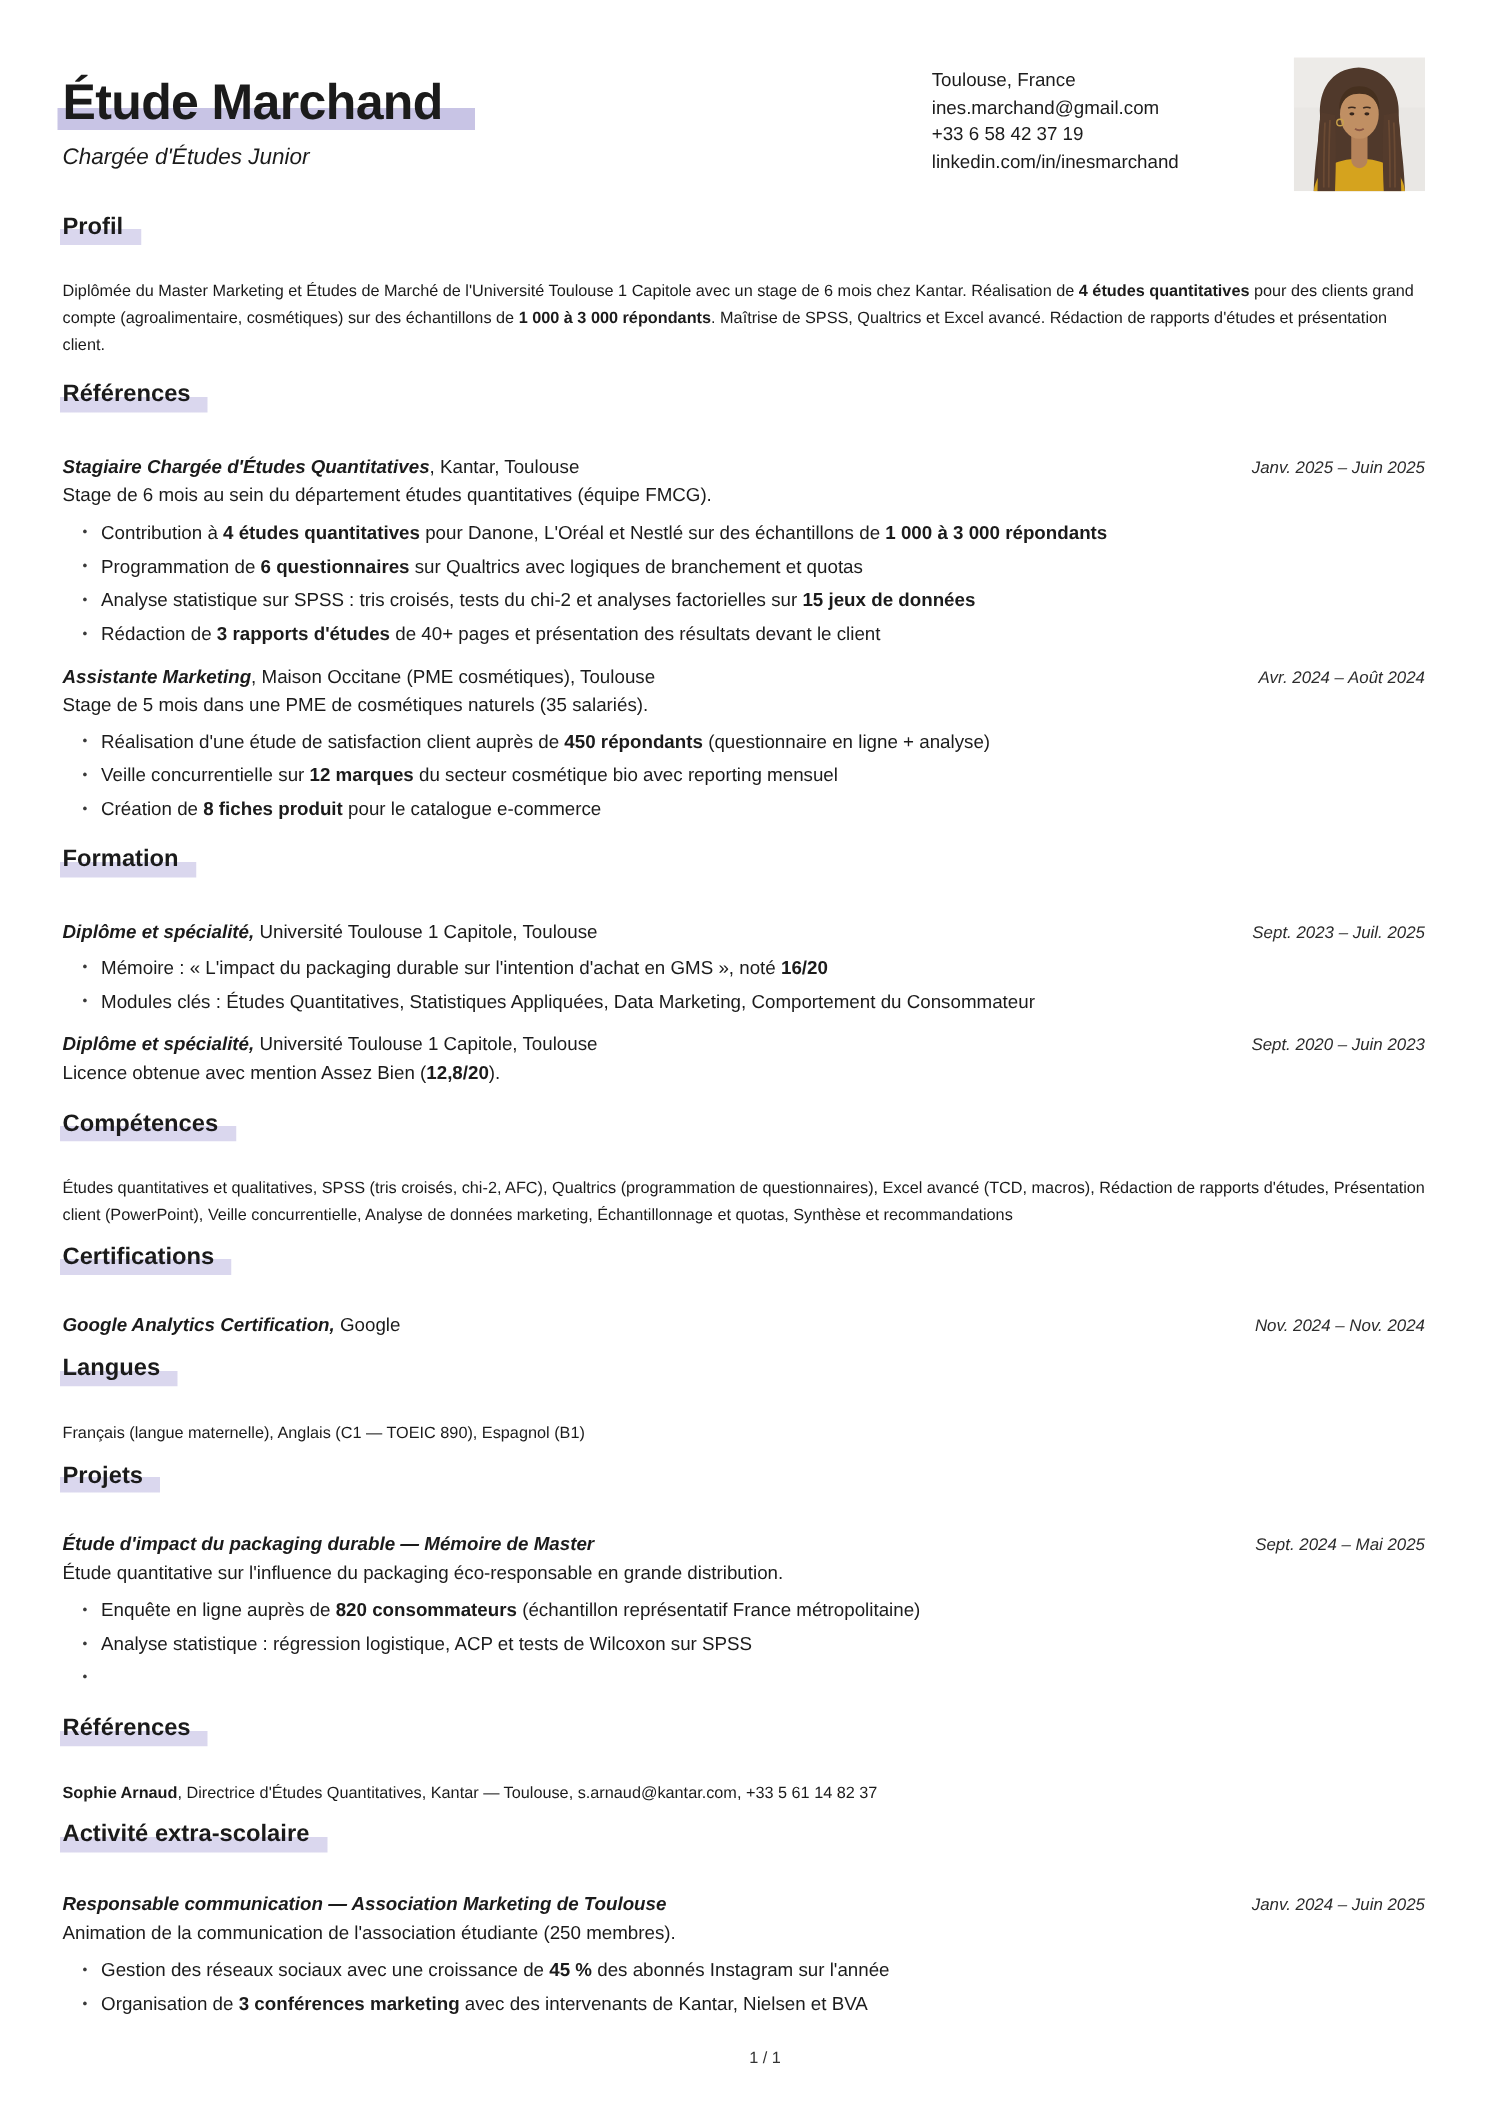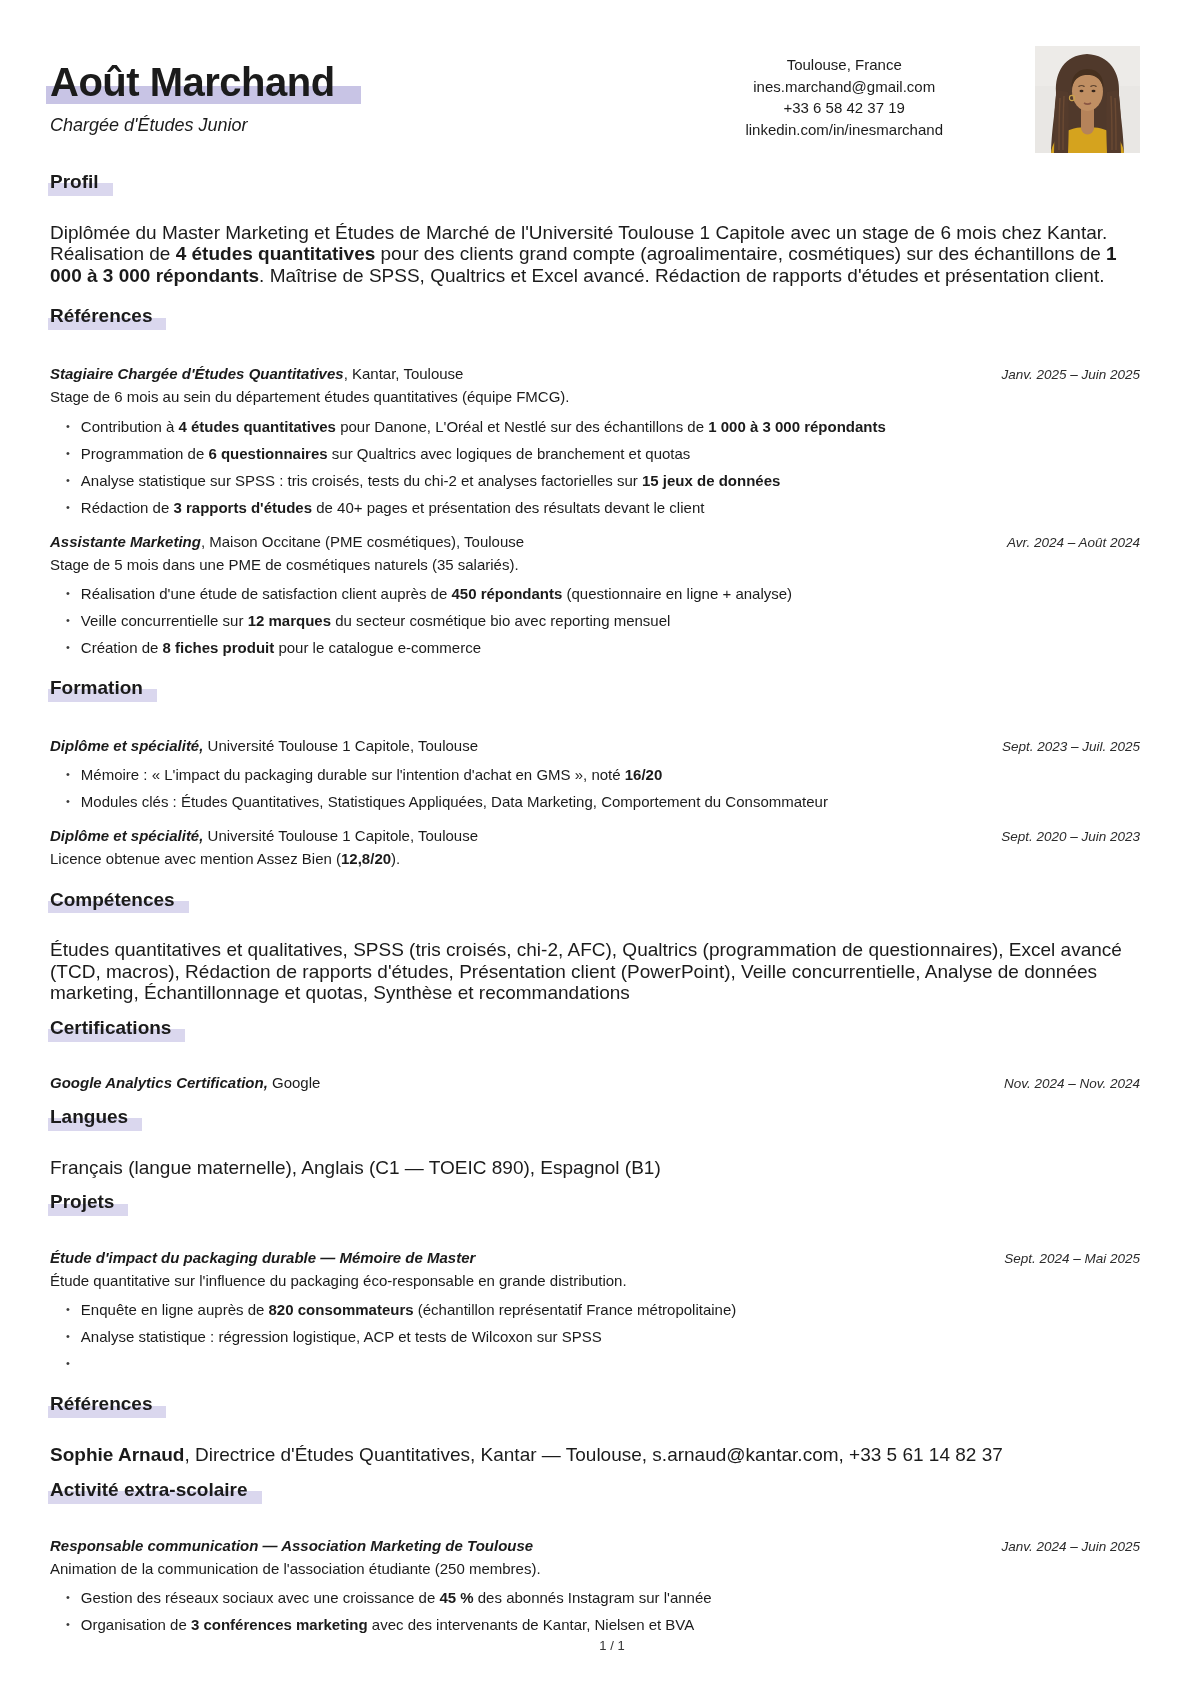--- a/index.html
+++ b/index.html
@@ -13,31 +13,31 @@
   body{font-family:"Liberation Sans","DejaVu Sans",sans-serif;color:var(--ink)}
   .page{position:relative;width:1190px;height:1683px;margin:0 auto;background:#fff;padding:46px 50px 0 50px;overflow:hidden}
 
   
   .hdr{display:flex;align-items:flex-start;min-height:112px}
   .hdr-left{flex:1 1 auto;padding-top:16px}
   .name{display:inline-block;font-size:40px;font-weight:bold;letter-spacing:-.5px;line-height:1.02;
         background:linear-gradient(to bottom,transparent 56%,var(--hl1) 56%,var(--hl1) 98%,transparent 98%);
         padding:0 26px 2px 4px;margin-left:-4px}
   .jobtitle{font-size:18px;font-style:italic;margin-top:10px;font-weight:500}
-  .contact{flex:0 0 auto;text-align:center;font-size:15px;line-height:21.5px;padding-top:8px}
+  .contact{flex:0 0 auto;text-align:left;font-size:15px;line-height:21.5px;padding-top:8px}
   .photo{flex:0 0 auto;margin-left:92px;width:105px;height:107px}
   .photo svg{display:block;width:105px;height:107px}
 
   
   .sec{margin-top:19px}
   .sec.tight{margin-top:13px}
   .sec-h{display:inline-block;font-size:19px;font-weight:bold;line-height:1.15;
          background:linear-gradient(to bottom,transparent 50%,var(--hl2) 50%,var(--hl2) 100%);
          padding:0 14px 3px 2px;margin-left:-2px;margin-bottom:24px}
-  .body{font-size:19px;line-height:21.5px}
+  .body{font-size:13px;line-height:21.5px}
   p.body{margin-top:2px}
 
   
   .entry{margin-top:13px}
   .entry:first-of-type{margin-top:9px}
   .entry-head{display:flex;justify-content:space-between;align-items:baseline;gap:20px}
   .entry-title{font-size:15px;line-height:21px}
   .t-strong{font-weight:bold;font-style:italic}
   .entry-date{font-size:13.5px;font-style:italic;color:var(--date);white-space:nowrap}
   .entry-desc{font-size:15px;line-height:21.5px;margin-top:2px}
@@ -51,21 +51,21 @@
 
   .footer{position:absolute;left:17px;bottom:30px;width:100%;text-align:center;font-size:13px;color:#333}
 </style>
 </head>
 <body>
 
 <div class="page">
 
   <div class="hdr">
     <div class="hdr-left">
-      <div><span class="name">Août Marchand</span></div>
+      <div><span class="name">Étude Marchand</span></div>
       <div class="jobtitle">Chargée d'Études Junior</div>
     </div>
     <div class="contact">
       <div>Toulouse, France</div>
       <div>ines.marchand@gmail.com</div>
       <div>+33 6 58 42 37 19</div>
       <div>linkedin.com/in/inesmarchand</div>
     </div>
     <div class="photo">
       <svg viewBox="0 0 105 107">

